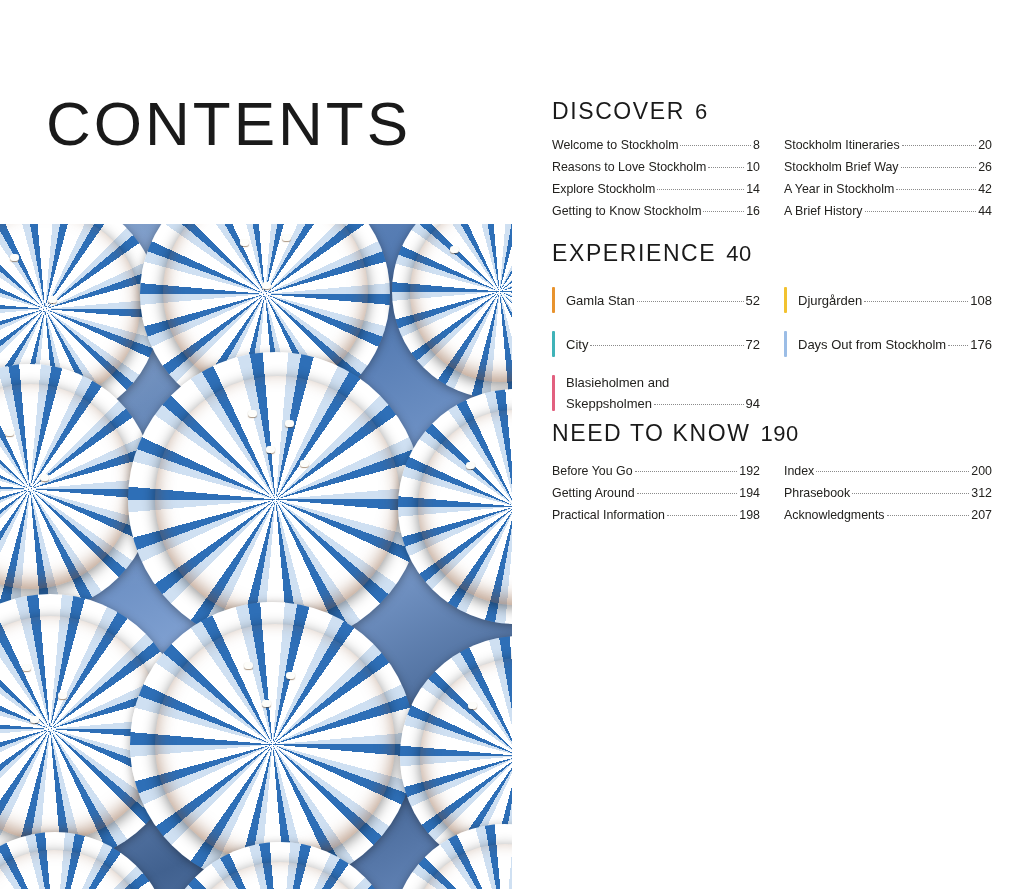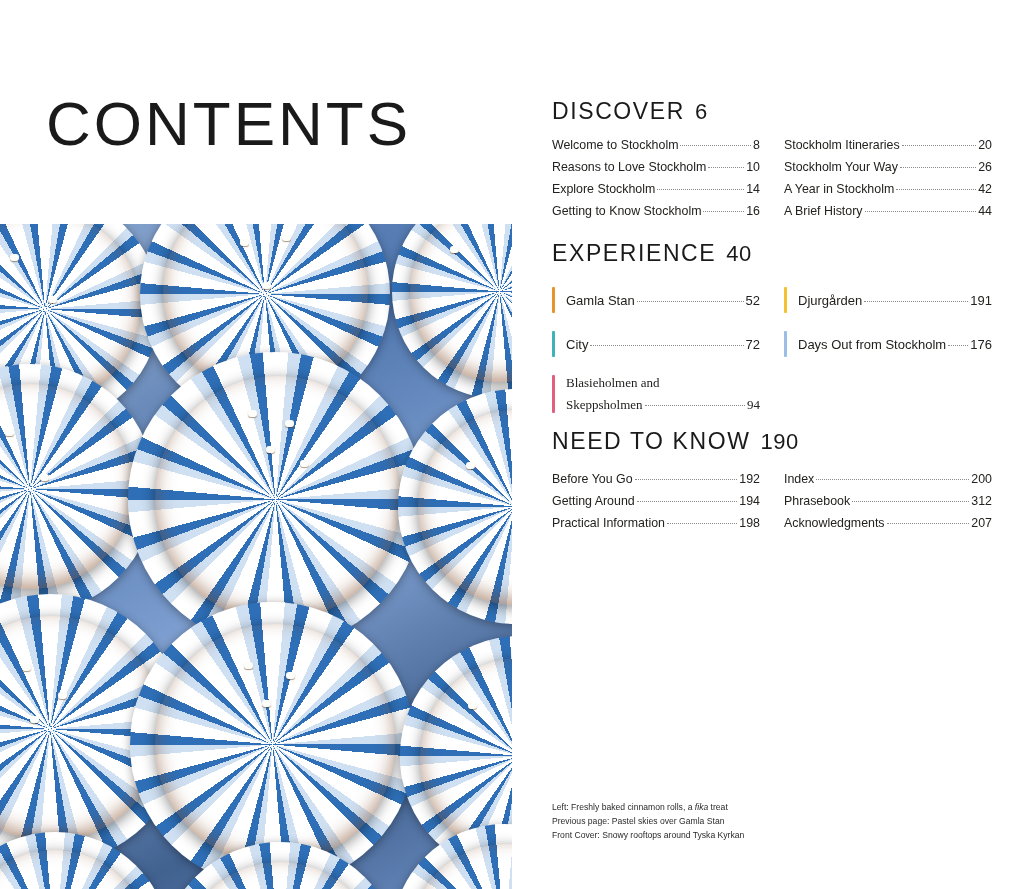--- a/index.html
+++ b/index.html
@@ -87,21 +87,21 @@
     font-weight: 400;
   }
   .section-head .pg {
     font-size: 22px;
     font-weight: 400;
     letter-spacing: 0.5px;
   }
 
   .sec-discover { position: absolute; left: 0; top: 98px; width: 440px; }
   .sec-experience { position: absolute; left: 0; top: 240px; width: 440px; }
-  .sec-need { position: absolute; left: 0; top: 420px; width: 440px; margin-top: 8px; }
+  .sec-need { position: absolute; left: 0; top: 420px; width: 440px; }
 
   .two-cols {
     display: flex;
     gap: 24px;
     margin-top: 14px;
   }
   .col { width: 210px; }
 
   .toc-row {
     display: flex;
@@ -145,21 +145,21 @@
   }
   .exp-line .label { flex: 0 0 auto; text-align: right; }
   .exp-line .dots {
     flex: 1 1 auto;
     margin: 0 2px;
     border-bottom: 1.4px dotted #8b8b8b;
     transform: translateY(-3px);
     min-width: 6px;
   }
   .exp-line .page-num { flex: 0 0 auto; margin-top: 6px; }
-  .exp-line.two { display: block; font-family: Liberation Serif, serif; }
+  .exp-line.two { display: block; }
   .exp-line.two .l1 { display: block; }
   .exp-line.two .l2 { display: flex; align-items: baseline; }
 
   .caption {
     position: absolute;
     left: 0; top: 800px;
     width: 400px;
     font-size: 8.6px;
     line-height: 1.65;
     color: #2b2b2b;
@@ -263,21 +263,21 @@
             <span class="page-num">16</span>
           </div>
         </div>
         <div class="col">
           <div class="toc-row">
             <span class="label">Stockholm Itineraries</span>
             <span class="dots"></span>
             <span class="page-num">20</span>
           </div>
           <div class="toc-row">
-            <span class="label">Stockholm Your Way</span>
+            <span class="label">Stockholm Brief Way</span>
             <span class="dots"></span>
             <span class="page-num">26</span>
           </div>
           <div class="toc-row">
             <span class="label">A Year in Stockholm</span>
             <span class="dots"></span>
             <span class="page-num">42</span>
           </div>
           <div class="toc-row">
             <span class="label">A Brief History</span>
@@ -329,21 +329,21 @@
             </div>
           </div>
         </div>
         <div class="col">
           <div class="exp-row">
             <div class="exp-bar" style="background:#f2c230;"></div>
             <div class="exp-body">
               <div class="exp-line">
                 <span class="label">Djurgården</span>
                 <span class="dots"></span>
-                <span class="page-num">191</span>
+                <span class="page-num">108</span>
               </div>
             </div>
           </div>
           <div class="exp-row">
             <div class="exp-bar" style="background:#9bbde6;"></div>
             <div class="exp-body">
               <div class="exp-line">
                 <span class="label">Days Out from Stockholm</span>
                 <span class="dots"></span>
                 <span class="page-num">176</span>
@@ -390,20 +390,15 @@
           </div>
           <div class="toc-row">
             <span class="label">Acknowledgments</span>
             <span class="dots"></span>
             <span class="page-num">207</span>
           </div>
         </div>
       </div>
     </div>
 
-    <div class="caption">
-      <div><span>Left: Freshly baked cinnamon rolls, a </span><em>fika</em><span> treat</span></div>
-      <div>Previous page: Pastel skies over Gamla Stan</div>
-      <div>Front Cover: Snowy rooftops around Tyska Kyrkan</div>
-    </div>
 
   </div>
 </div>
 
 </body></html>

